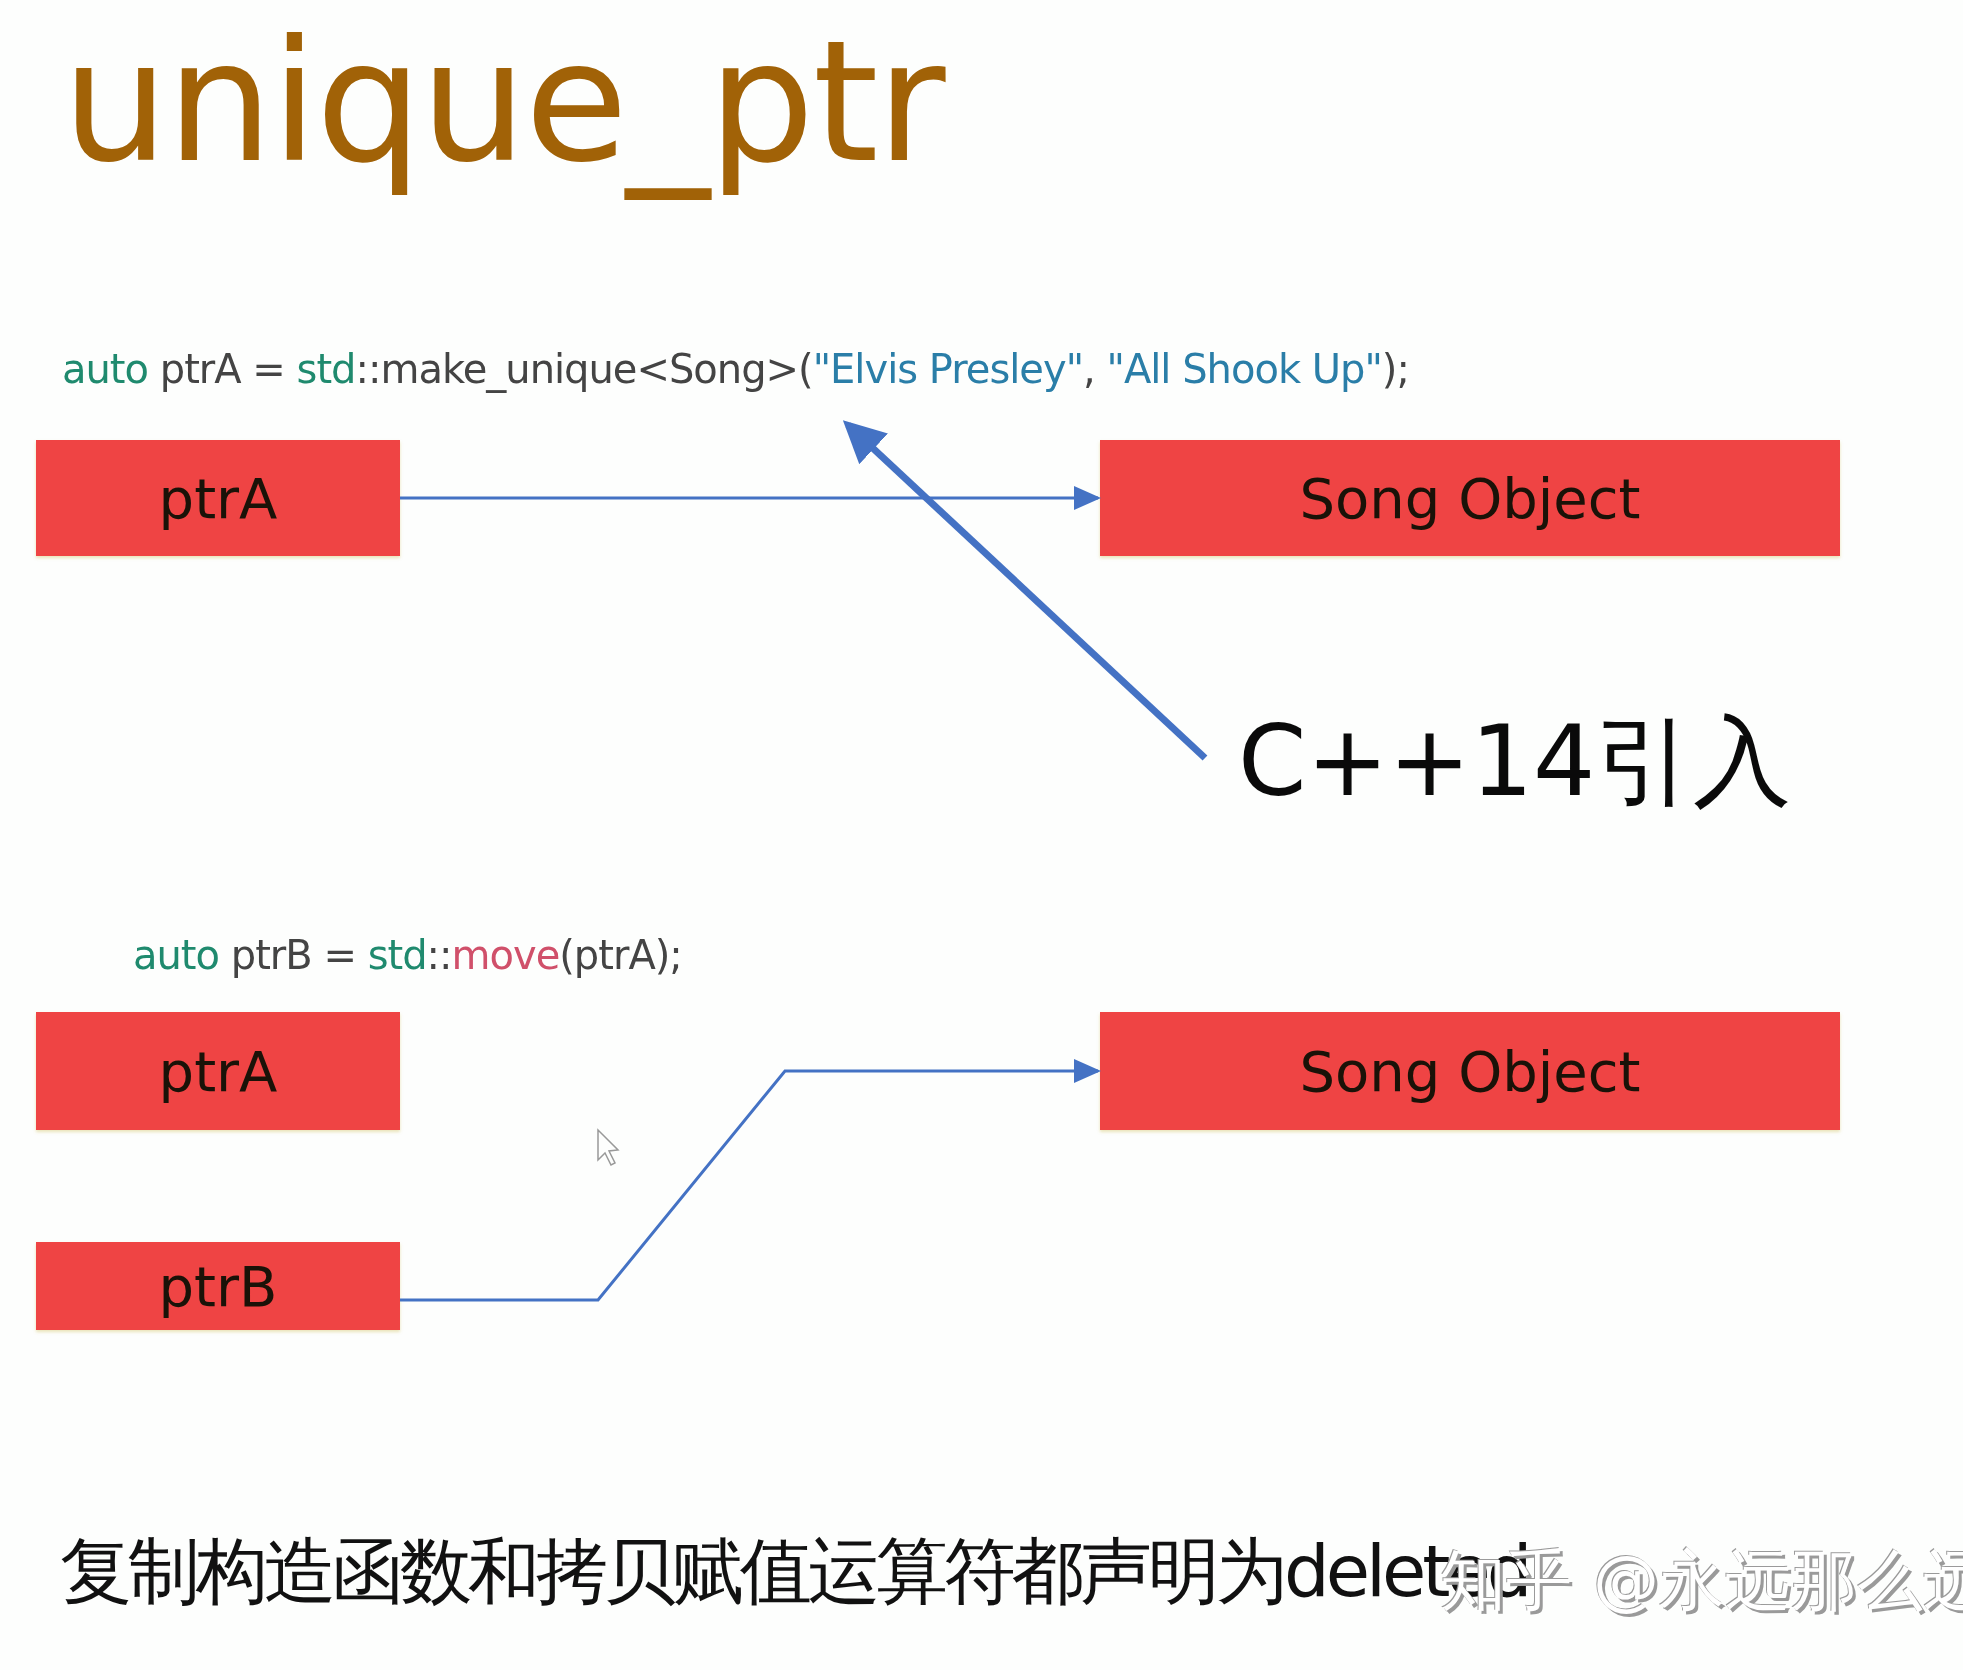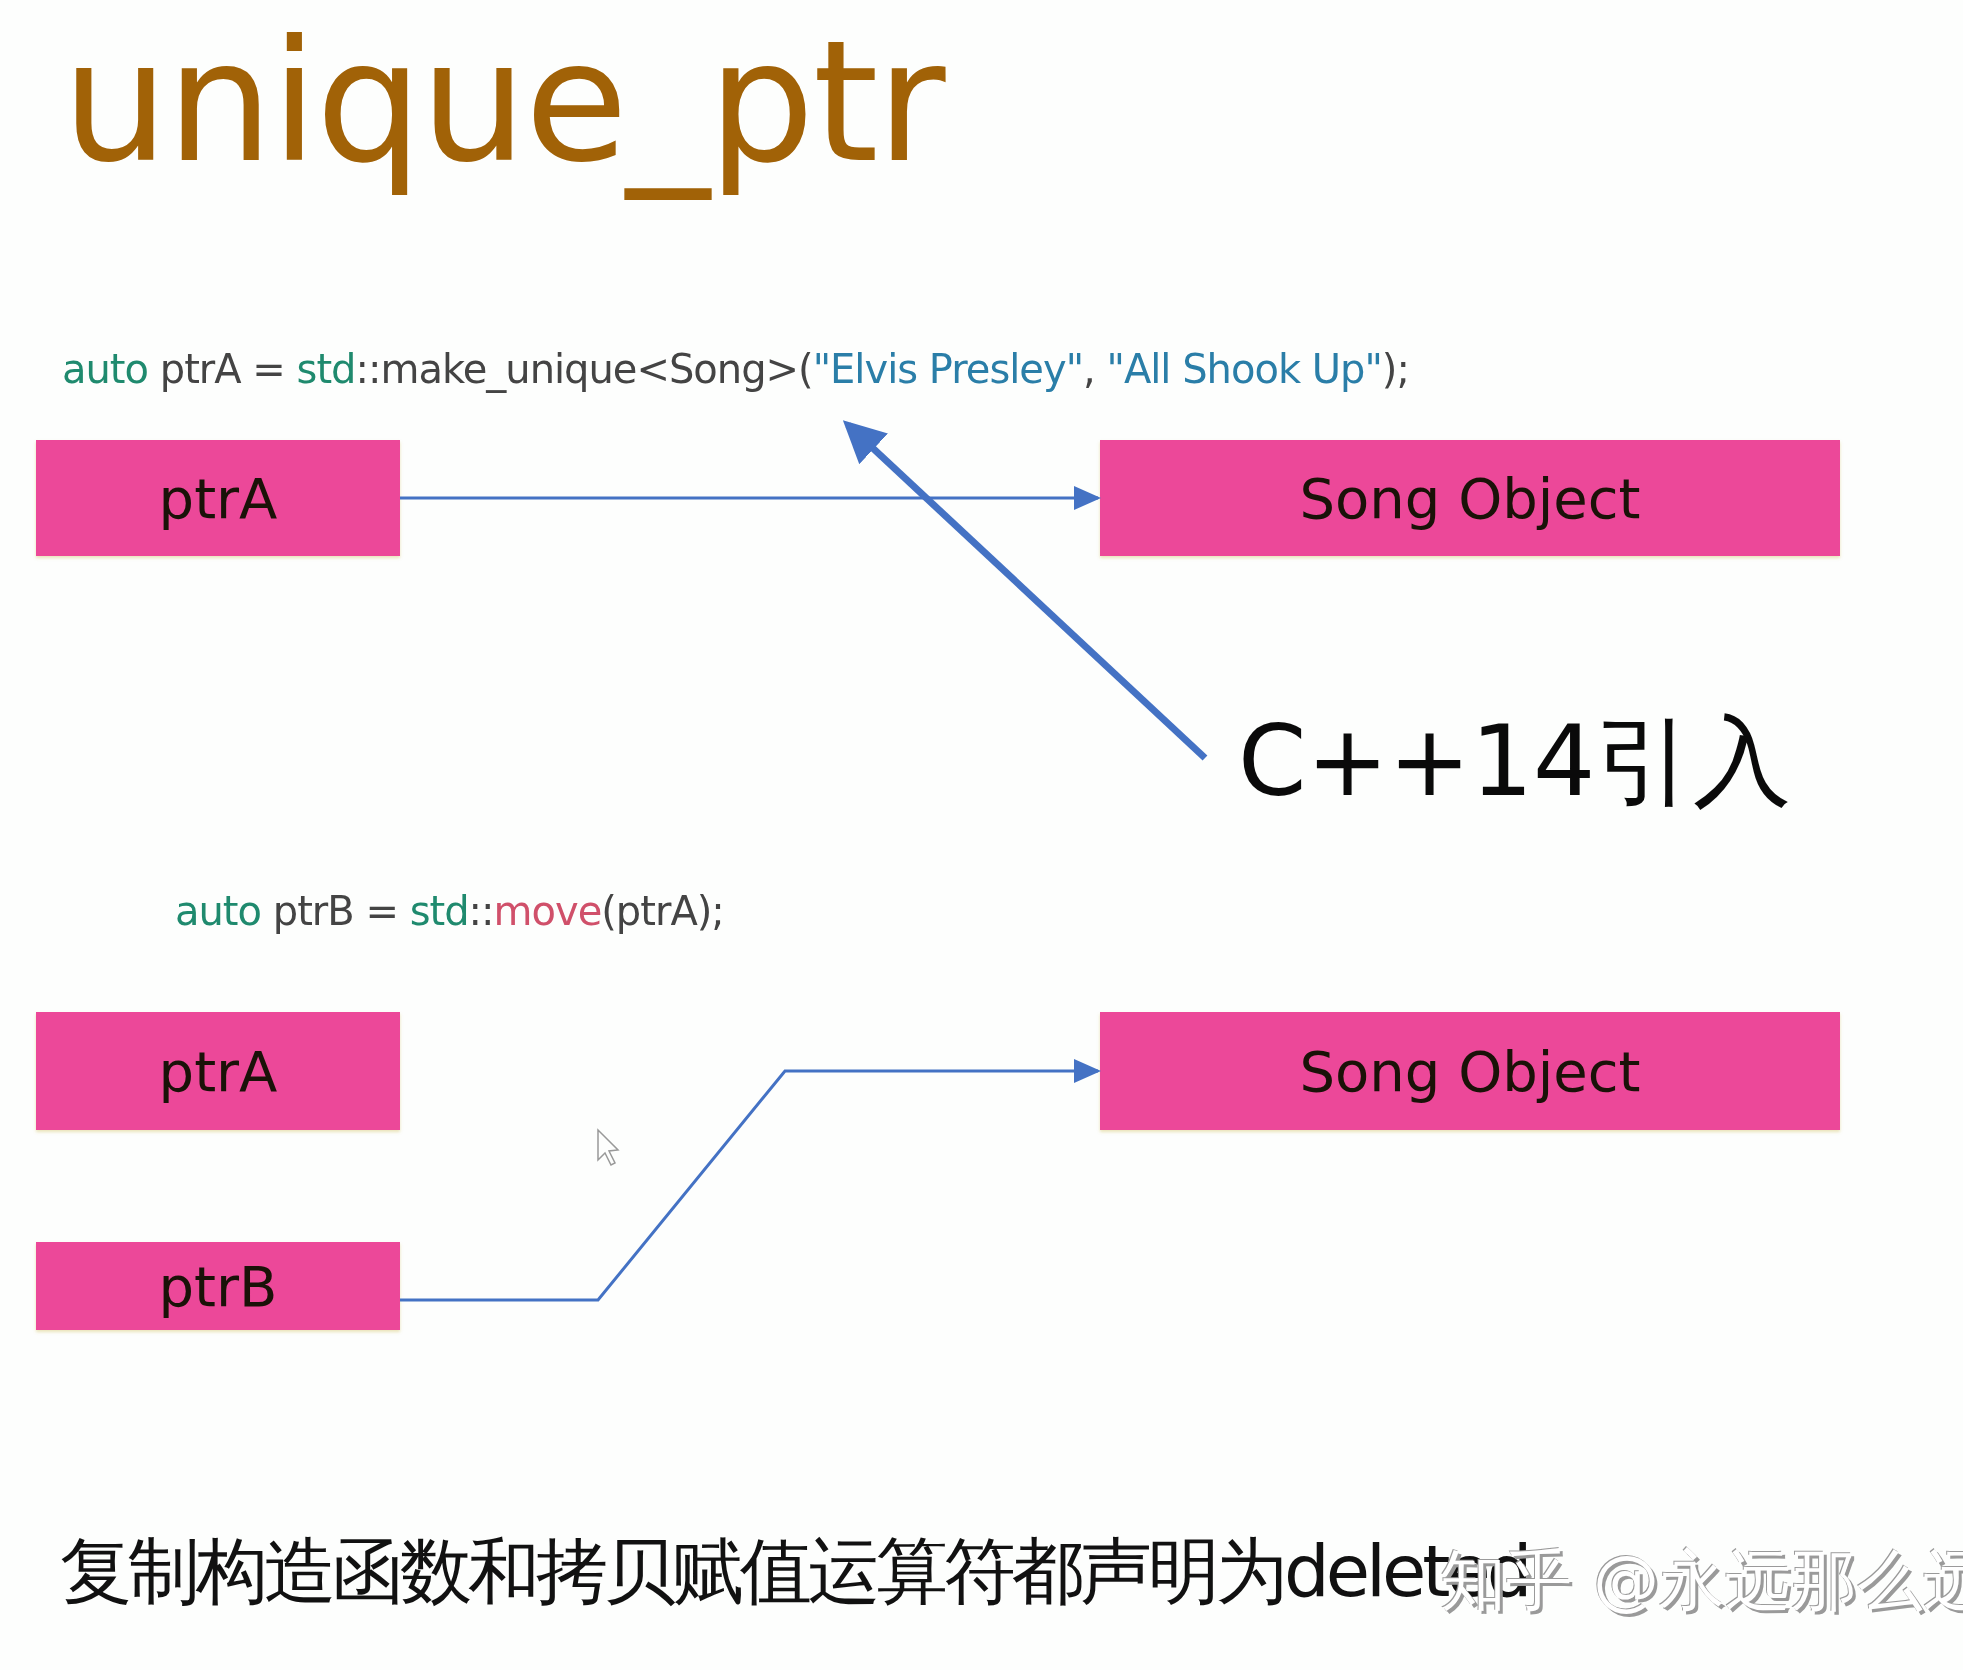--- a/index.html
+++ b/index.html
@@ -4,21 +4,21 @@
 <style>
   html, body { margin:0; padding:0; background:#fdfefd; }
   body { width:1963px; height:1670px; position:relative; overflow:hidden;
          font-family:"DejaVu Sans","Liberation Sans",sans-serif; }
   .title { position:absolute; left:62px; top:18px; font-size:168px; line-height:1; color:#a16207;
            letter-spacing:-2px; }
   .code { position:absolute; font-size:40px; color:#444; white-space:nowrap; letter-spacing:-1px; }
   .code .kw { color:#1f8a6e; }
   .code .str { color:#2a7ea8; }
   .code .fn { color:#d0506a; }
-  .box { position:absolute; background:#ec4899; display:flex; align-items:center; justify-content:center;
+  .box { position:absolute; background:#ef4444; display:flex; align-items:center; justify-content:center;
          font-size:56px; color:#1a1208; box-shadow:0 2px 3px rgba(200,180,60,0.35); }
   .note { position:absolute; left:1238px; top:712px; font-size:98px; color:#0a0a0a; line-height:1; }
   .bottom { position:absolute; left:60px; top:1535px; font-size:72px; color:#111; white-space:nowrap; line-height:1; letter-spacing:-4px;text-align:right; }
   .watermark { position:absolute; left:1440px; top:1548px; font-size:66px; color:#fff; white-space:nowrap; line-height:1;
                text-shadow: 3px 3px 0 #9a9a9a, -1px -1px 0 #9a9a9a; }
   svg.lines { position:absolute; left:0; top:0; }
 </style>
 </head>
 <body>
 
@@ -26,21 +26,21 @@
 
 <div class="code" style="left:62px; top:346px;">
   <span class="kw">auto</span><span> ptrA = </span><span class="kw">std</span><span>::make_unique&lt;Song&gt;(</span><span class="str">"Elvis Presley"</span><span>, </span><span class="str">"All Shook Up"</span><span>);</span>
 </div>
 
 <div class="box" style="left:36px; top:440px; width:364px; height:116px;">ptrA</div>
 <div class="box" style="left:1100px; top:440px; width:740px; height:116px;">Song Object</div>
 
 <div class="note">C++14引入</div>
 
-<div class="code" style="left:133px; top:888px;margin-left:42px;">
+<div class="code" style="left:133px; top:932px;">
   <span class="kw">auto</span><span> ptrB = </span><span class="kw">std</span><span>::</span><span class="fn">move</span><span>(ptrA);</span>
 </div>
 
 <div class="box" style="left:36px; top:1012px; width:364px; height:118px;">ptrA</div>
 <div class="box" style="left:36px; top:1242px; width:364px; height:88px;">ptrB</div>
 <div class="box" style="left:1100px; top:1012px; width:740px; height:118px;">Song Object</div>
 
 <svg class="lines" width="1963" height="1670">
   <defs>
     <marker id="ah" markerWidth="10" markerHeight="10" refX="8" refY="5" orient="auto" markerUnits="strokeWidth">

